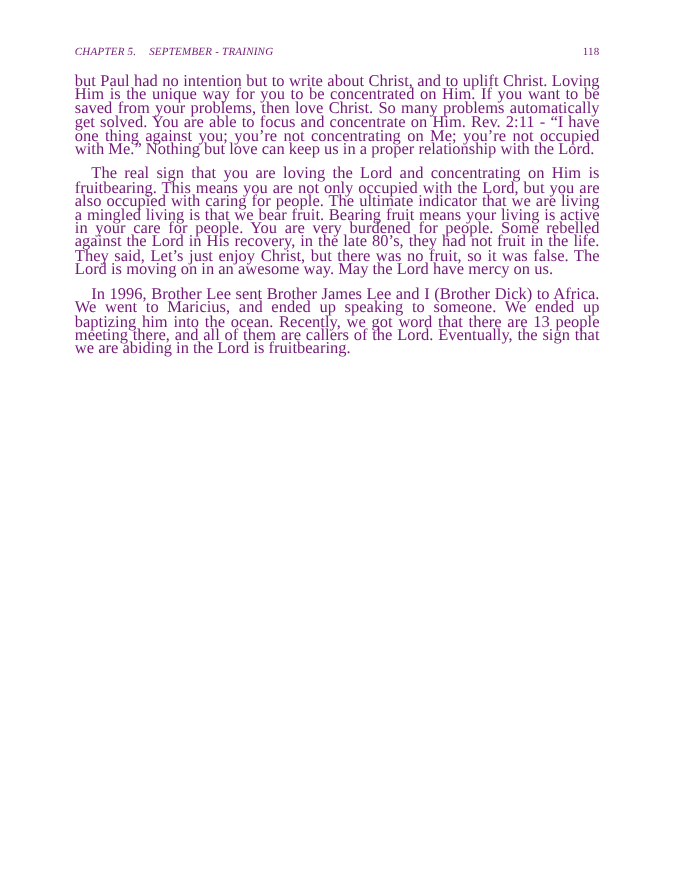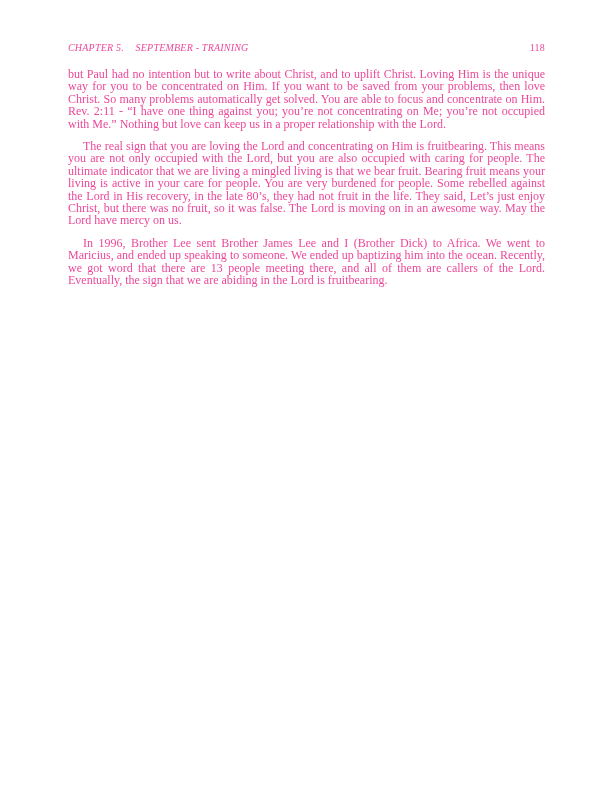--- a/index.html
+++ b/index.html
@@ -6,21 +6,21 @@
     margin: 0;
     padding: 0;
     background: #ffffff;
   }
   .sheet {
     position: relative;
     width: 612px;
     height: 792px;
     background: #ffffff;
     font-family: "Liberation Serif", serif;
-    color: #ec4899;
+    color: #701a75;
     overflow: hidden;
   }
   .running-header {
     position: absolute;
     left: 68px;
     right: 67px;
     top: 42px;
     display: flex;
     justify-content: space-between;
     align-items: baseline;
@@ -35,21 +35,21 @@
     font-style: italic;
   }
   .page-number {
     font-style: normal;
   }
   .body-text {
     position: absolute;
     left: 68px;
     right: 67px;
     top: 68px;
-    font-size: 12px;
+    font-size: 15px;
     line-height: 12.4px;
     text-align: justify;
     text-justify: inter-word;
     hyphens: none;
   }
   .para {
     margin: 0 0 10px 0;
     text-indent: 15px;
   }
   .para.no-indent {

